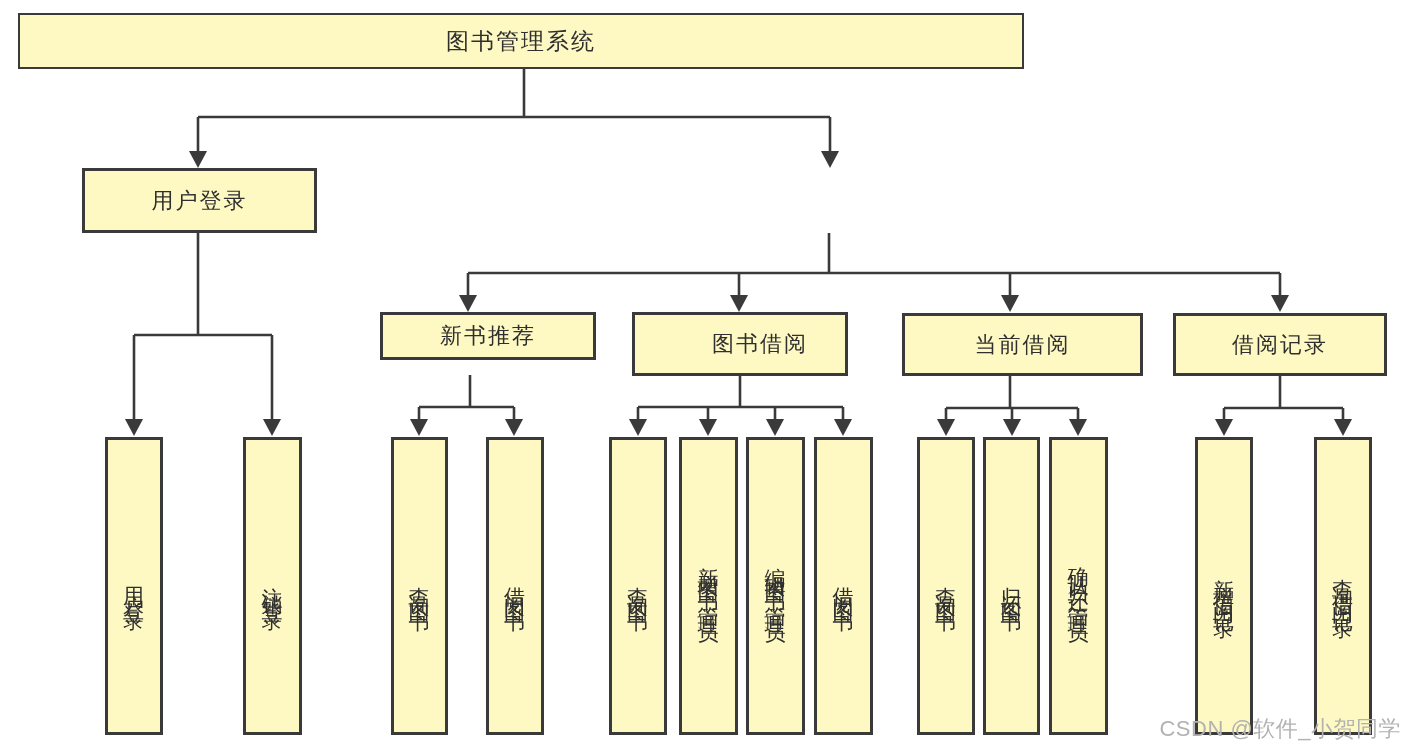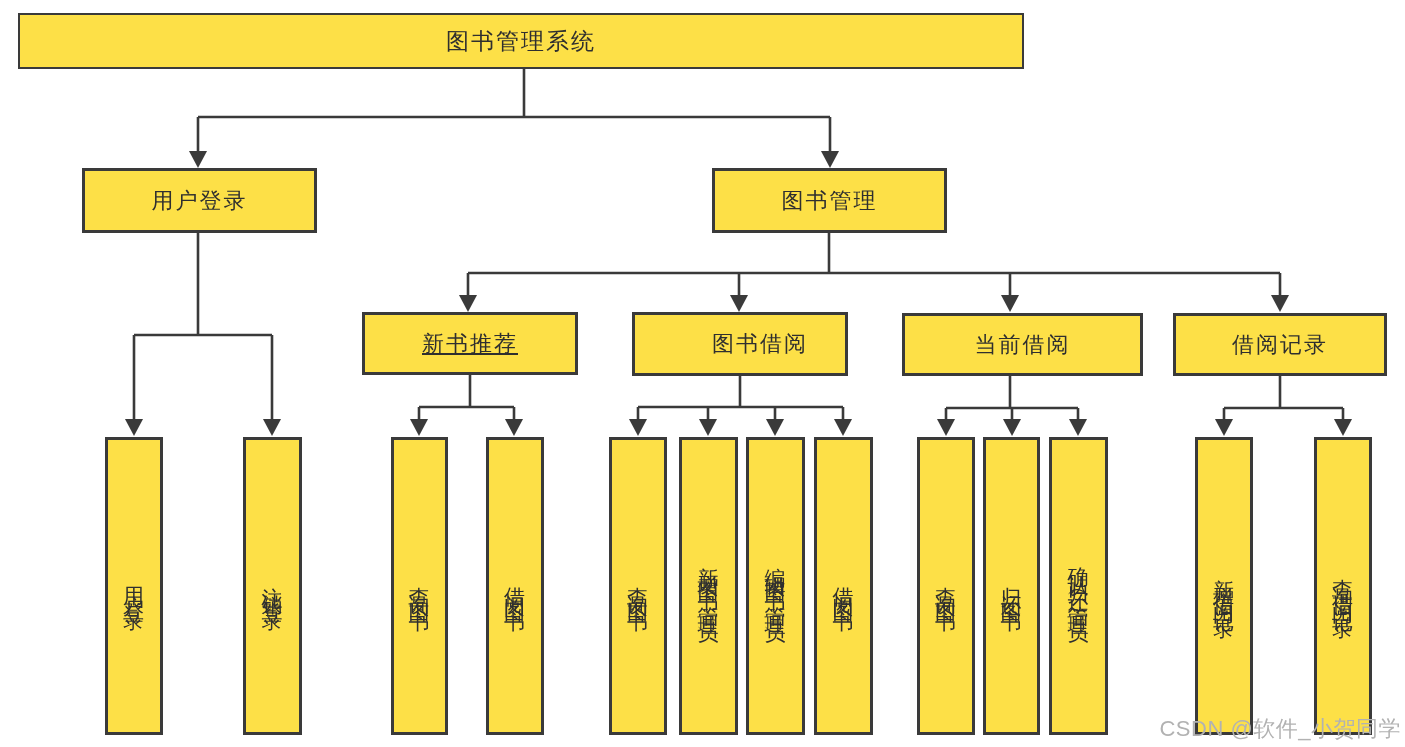--- a/index.html
+++ b/index.html
@@ -18,21 +18,21 @@
     background: var(--background);
     font-family: "Liberation Sans", "DejaVu Sans", sans-serif;
     overflow: hidden;
   }
   #wires { position: absolute; left: 0; top: 0; z-index: 1; }
   .cline { stroke: var(--line); stroke-width: 2.6; fill: none; }
   .carrow { fill: var(--line); stroke: none; }
 
   .node {
     position: absolute;
-    background: #fde047;
+    background: #fef9c3;
     border: 3px solid var(--box-border);
     display: flex;
     align-items: center;
     justify-content: center;
     z-index: 2;
     color: var(--text);
   }
   .node.root { border-width: 2.5px; }
   .hlabel {
     font-size: 22px;
@@ -143,25 +143,22 @@
     </g>
   </svg>
 
   <div class="node root" style="left:18px; top:13px; width:1006px; height:56px;">
     <span class="hlabel">图书管理系统</span>
   </div>
 
   <div class="node" style="left:82px; top:168px; width:235px; height:65px;">
     <span class="hlabel">用户登录</span>
   </div>
-  <div class="node" style="left:712px; top:168px; width:235px; height:65px;">
-    <span class="hlabel">图书管理</span>
-  </div>
-
-  <div class="node" style="left:362px; top:312px; width:216px; height:63px;text-decoration:underline;">
+
+  <div class="node" style="left:380px; top:312px; width:216px; height:48px;">
     <span class="hlabel">新书推荐</span>
   </div>
   <div class="node" style="left:632px; top:312px; width:216px; height:64px;padding-left:40px;">
     <span class="hlabel">图书借阅</span>
   </div>
   <div class="node" style="left:902px; top:313px; width:241px; height:63px;">
     <span class="hlabel">当前借阅</span>
   </div>
   <div class="node" style="left:1173px; top:313px; width:214px; height:63px;">
     <span class="hlabel">借阅记录</span>

